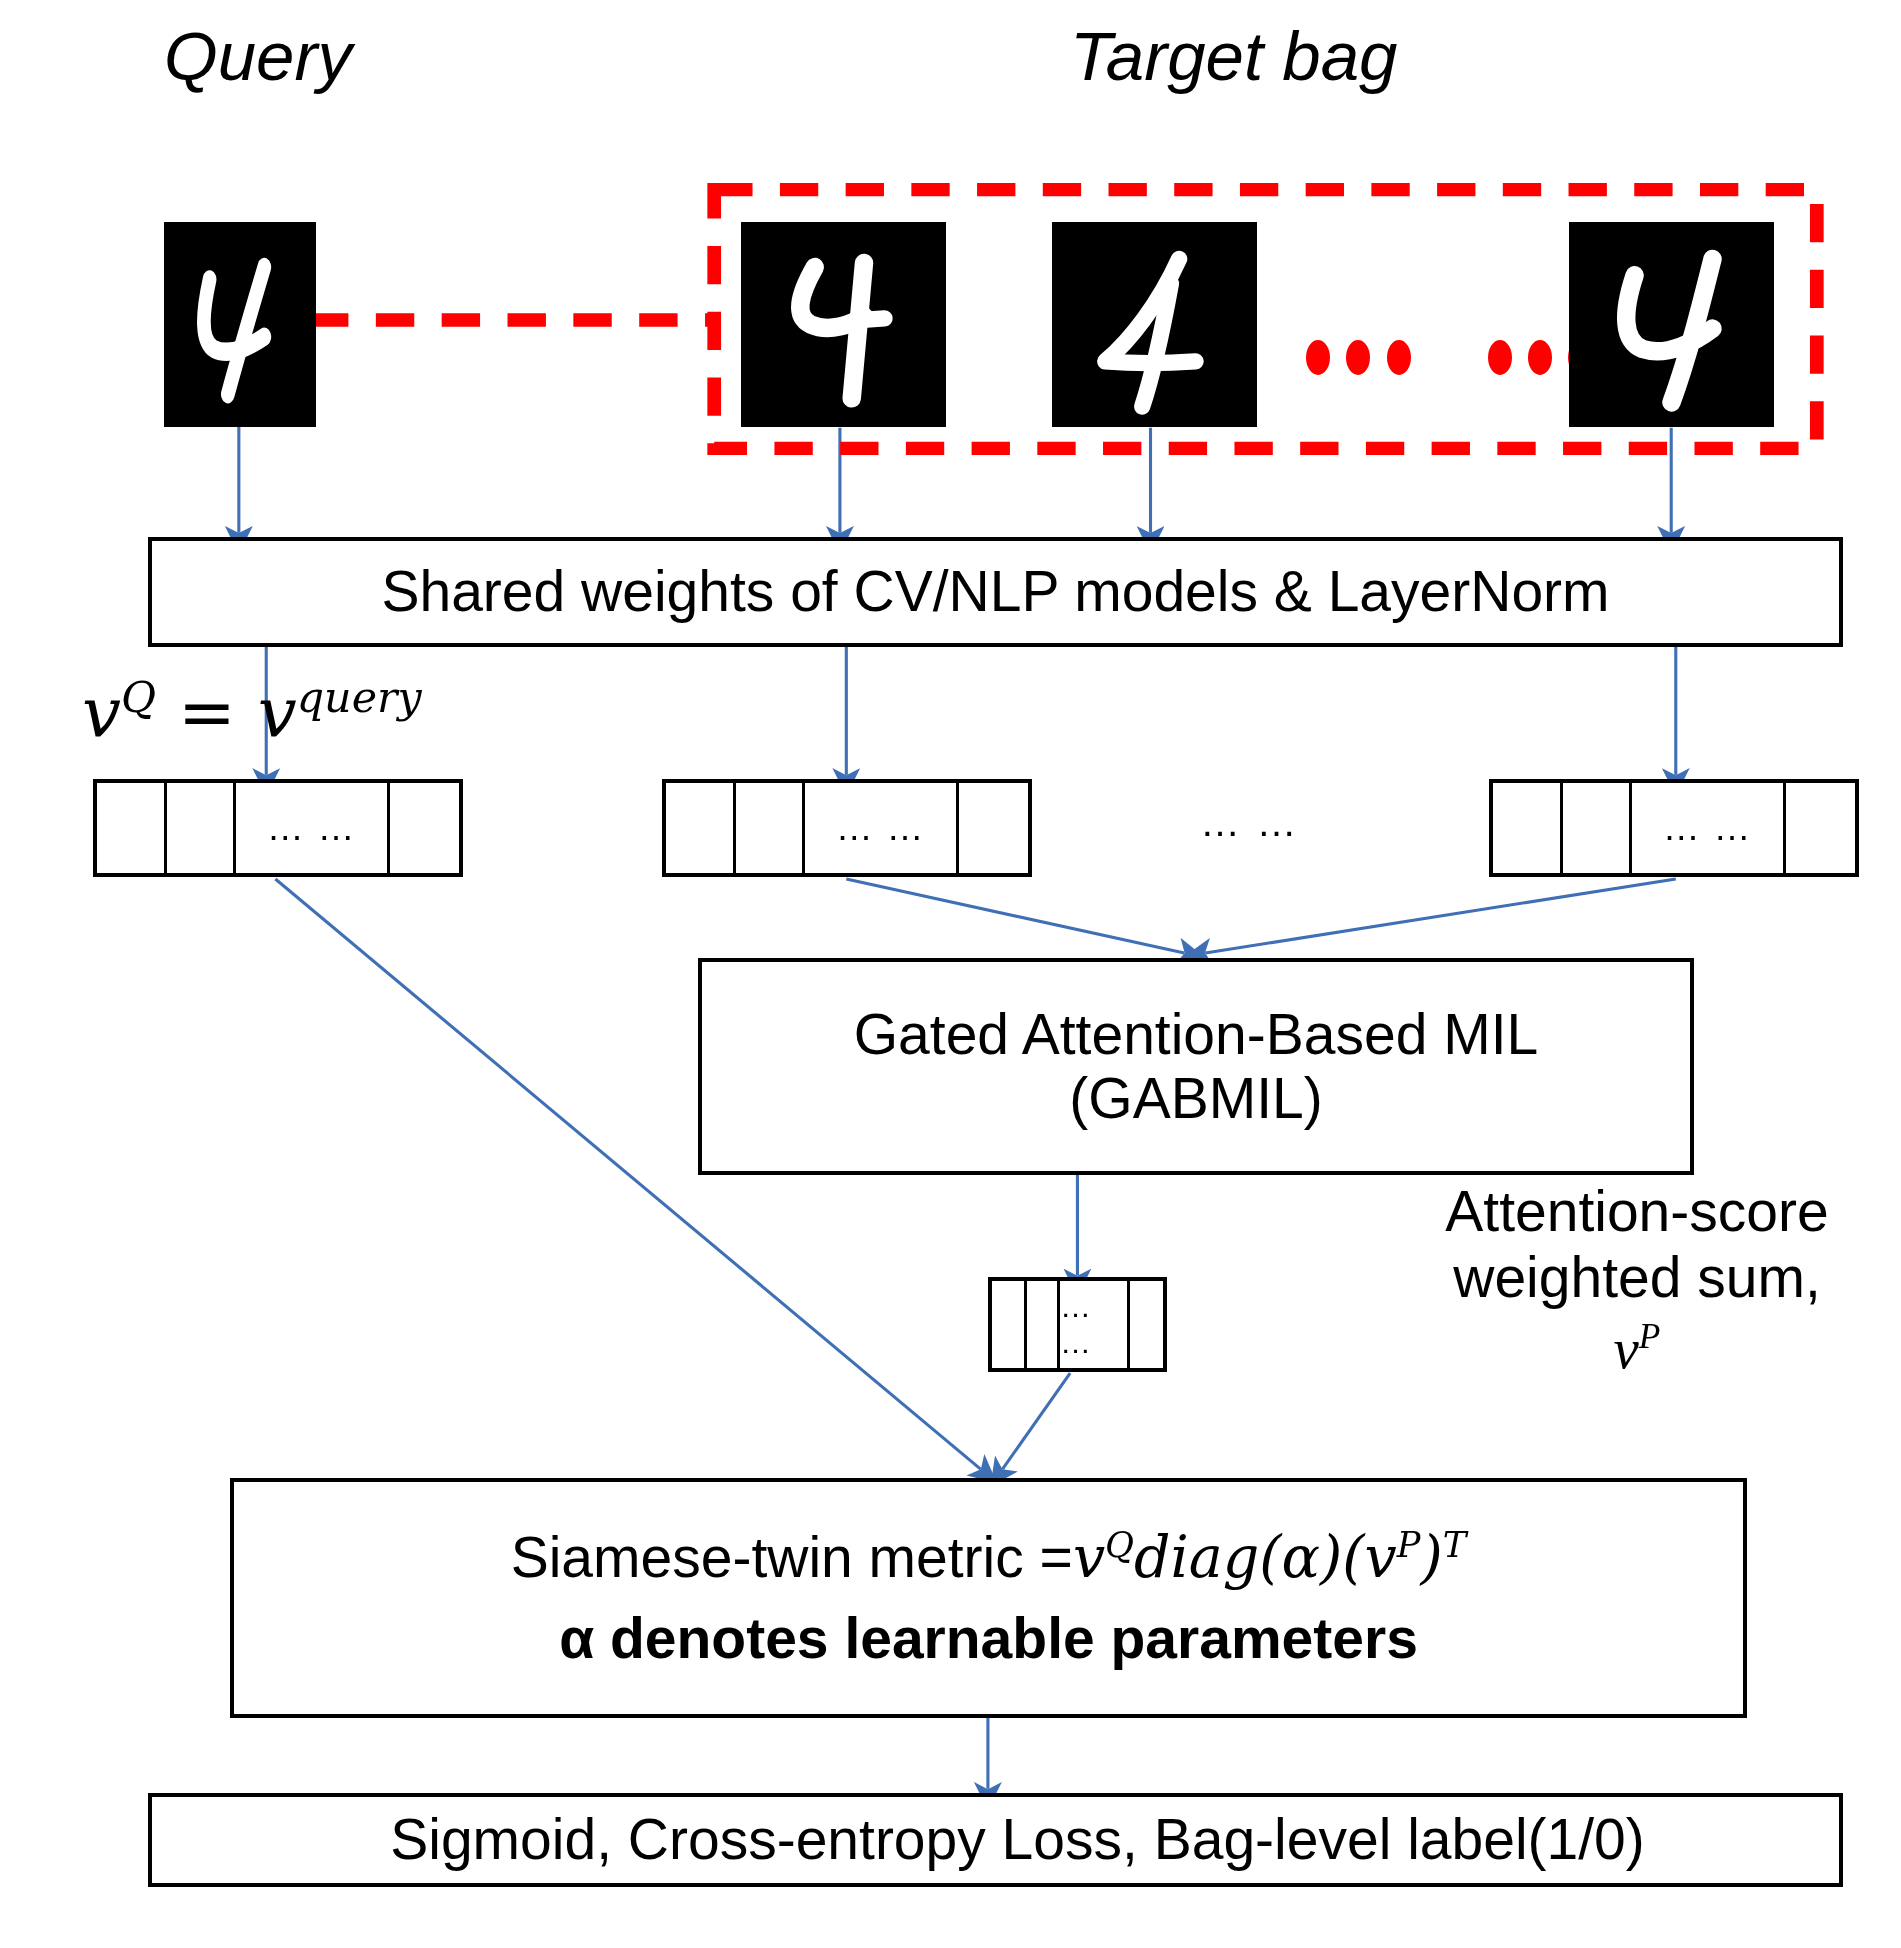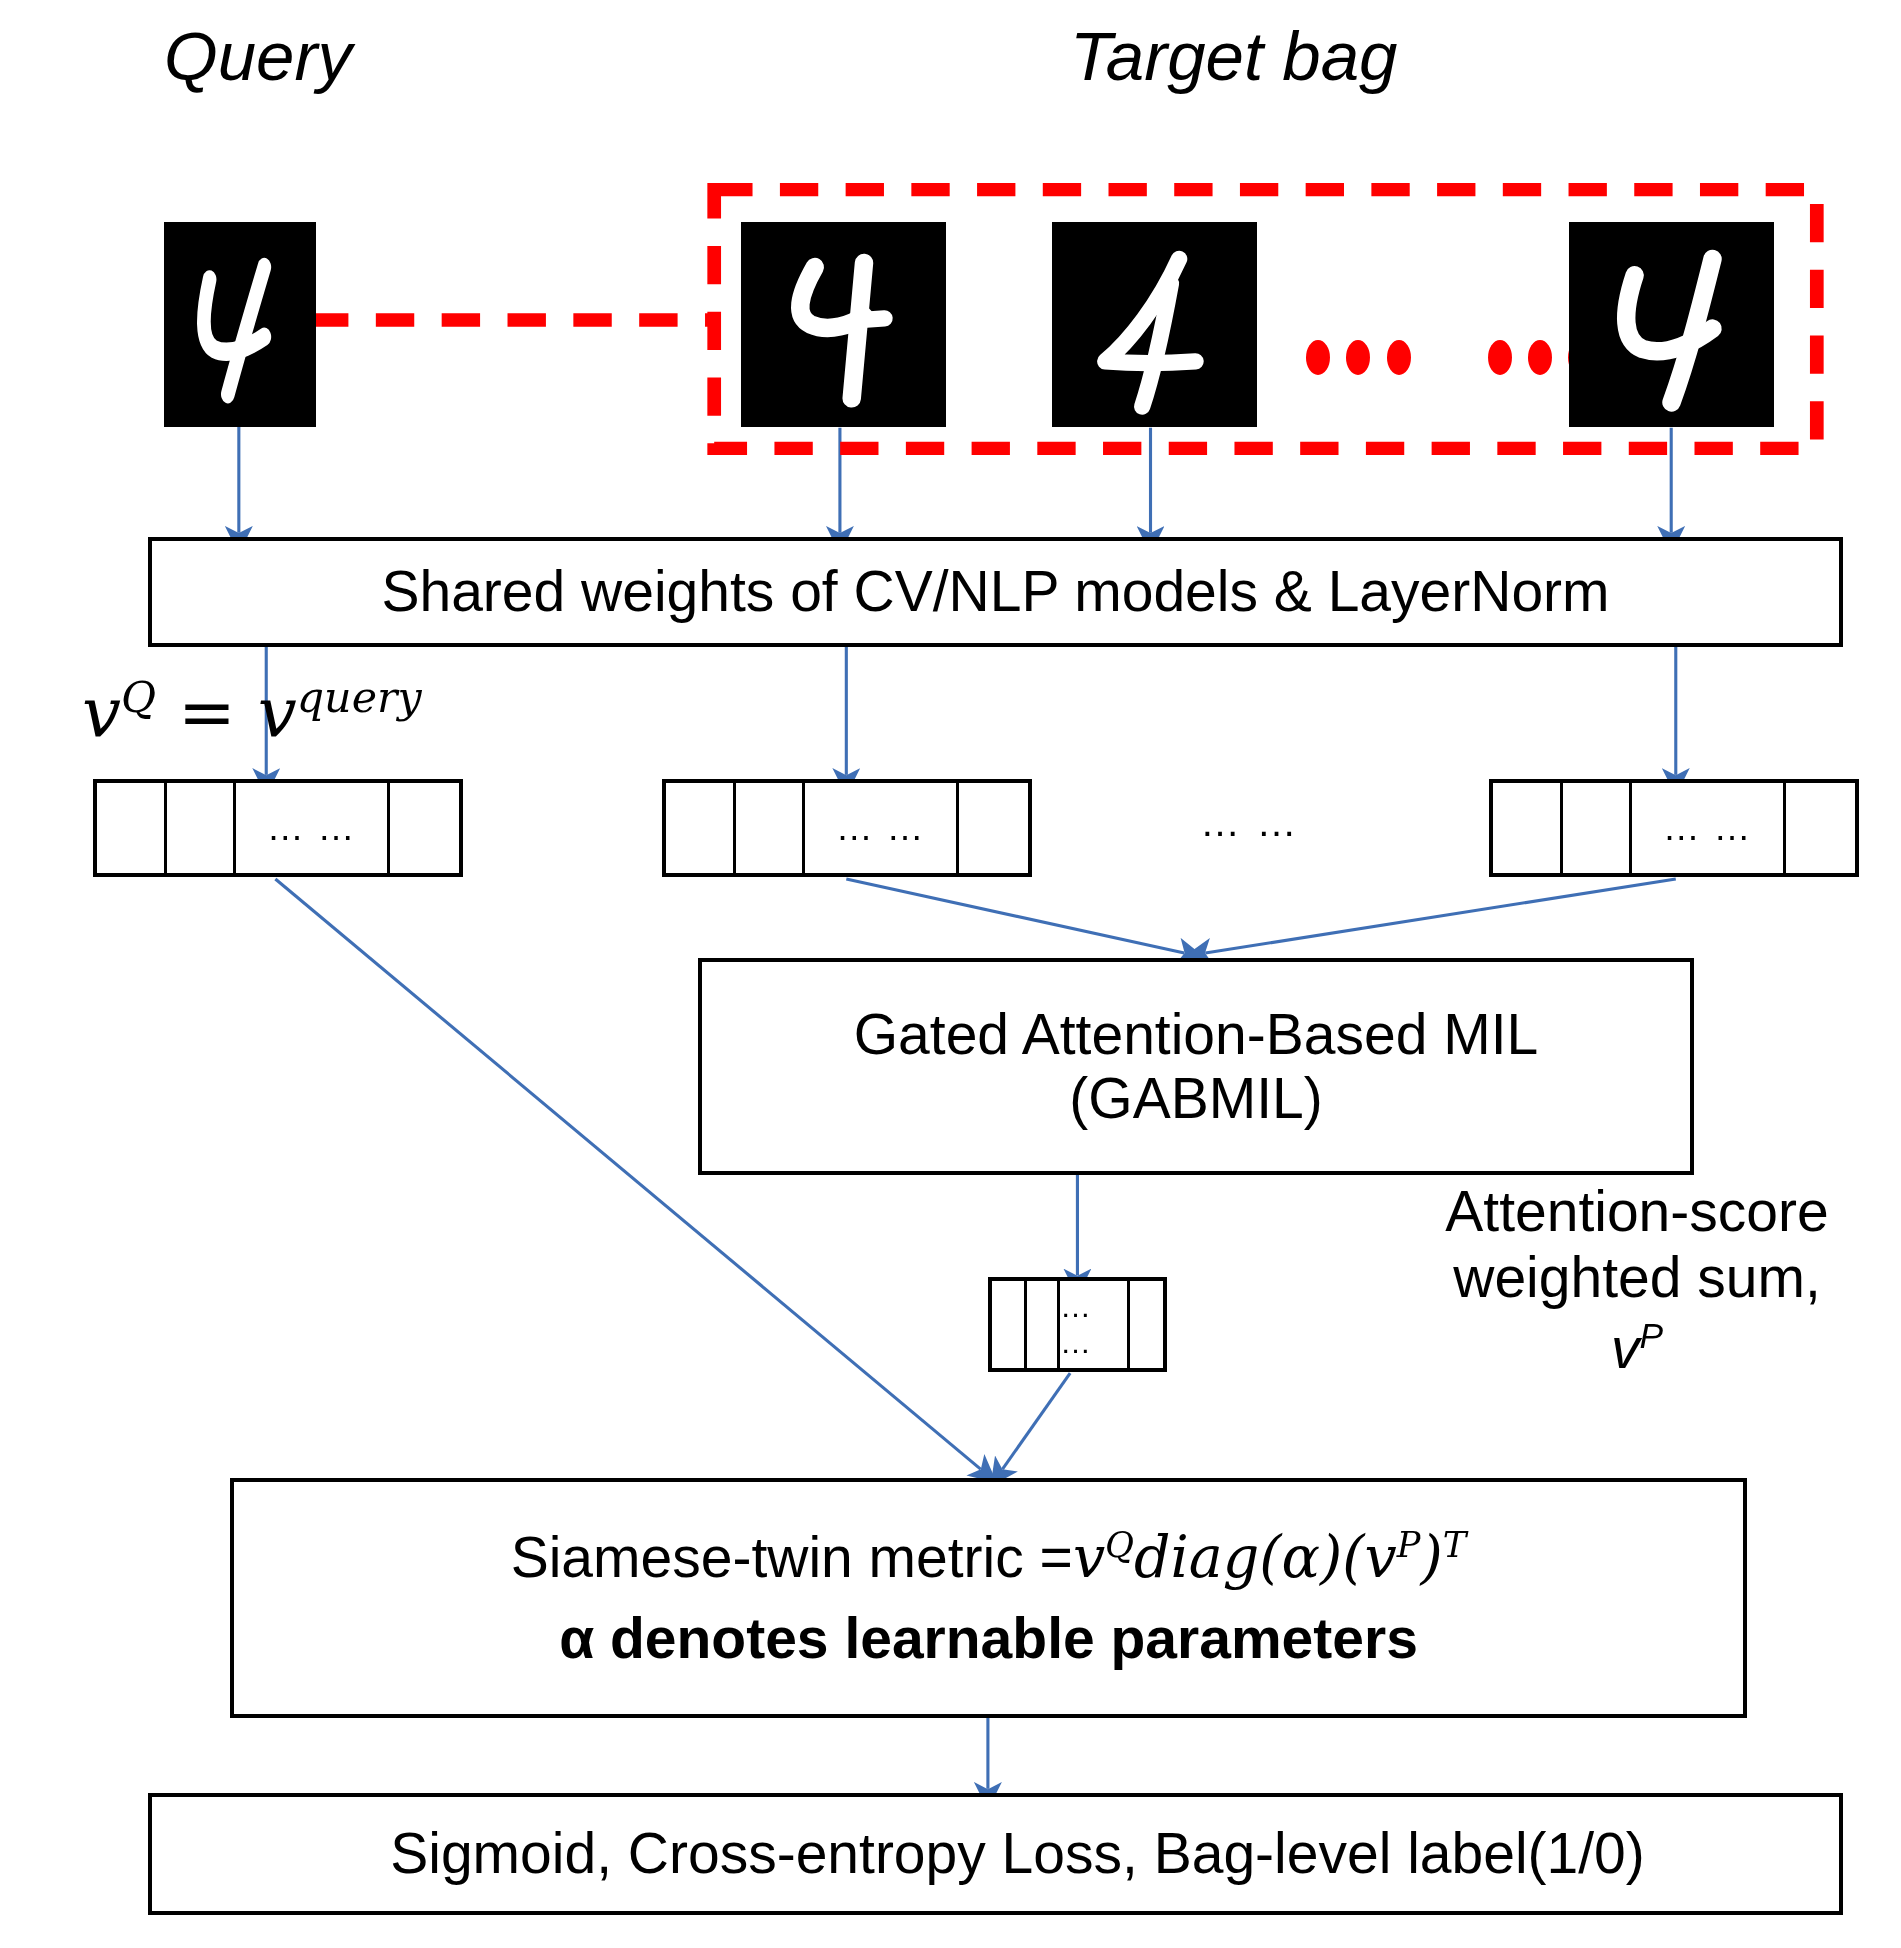--- a/index.html
+++ b/index.html
@@ -185,33 +185,33 @@
   <div class="vec" style="left:941px;top:1277px;width:179px;height:95px;">
     <span class="cell c-n" style="width:35px;"></span>
     <span class="cell c-n" style="width:33px;"></span>
     <span class="cell c-w" style="font-size:31px;">… …</span>
     <span class="cell c-n" style="width:33px;"></span>
   </div>
 
   <div class="lbl" style="left:1325px;top:1179px;width:530px;">
     <div>Attention-score</div>
     <div>weighted sum,</div>
-    <div style="font-family:Liberation Sans, sans-serif;font-style:italic;margin-top:5.5px;">
+    <div style="font-family:Liberation Serif, serif;font-style:italic;margin-top:5.5px;">
       <span>v</span><span class="sup">P</span>
     </div>
   </div>
 
   <div class="bbox" style="left:183px;top:1478px;width:1517px;height:240px;flex-direction:column;">
     <div class="txt" style="display:flex;align-items:baseline;justify-content:center;flex-wrap:nowrap;">
       <span>Siamese-twin metric = </span>
       <span style="font-family:'DejaVu Serif',serif;font-style:italic;">
         <span>v</span><span class="sup">Q</span><span>diag</span><span>(</span><span>α</span><span>)</span><span>(</span><span>v</span><span class="sup">P</span><span>)</span><span class="sup">T</span>
       </span>
     </div>
     <div class="txt" style="margin-top:16.4px;font-weight:bold;">α denotes learnable parameters</div>
   </div>
 
-  <div class="bbox" style="left:101px;top:1793px;width:1695px;height:122px;padding-left:44px;">
+  <div class="bbox" style="left:101px;top:1793px;width:1695px;height:94px;padding-left:44px;">
     <span class="txt">Sigmoid, Cross-entropy Loss, Bag-level label(1/0)</span>
   </div>
 
 </div>
 
 
 </body></html>

